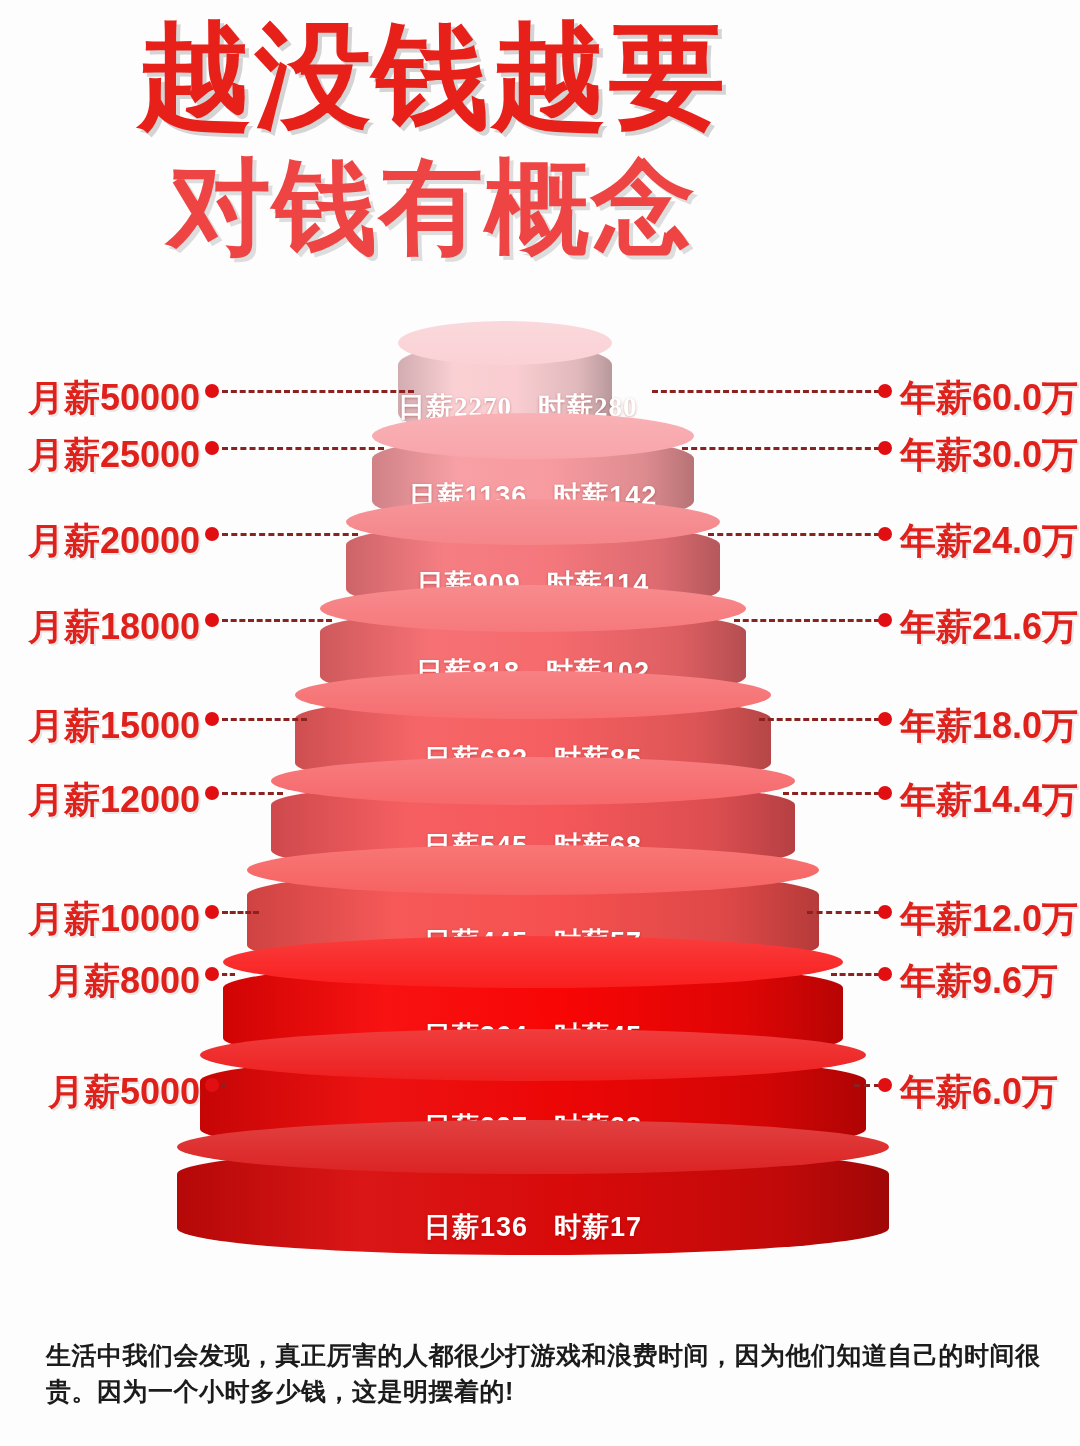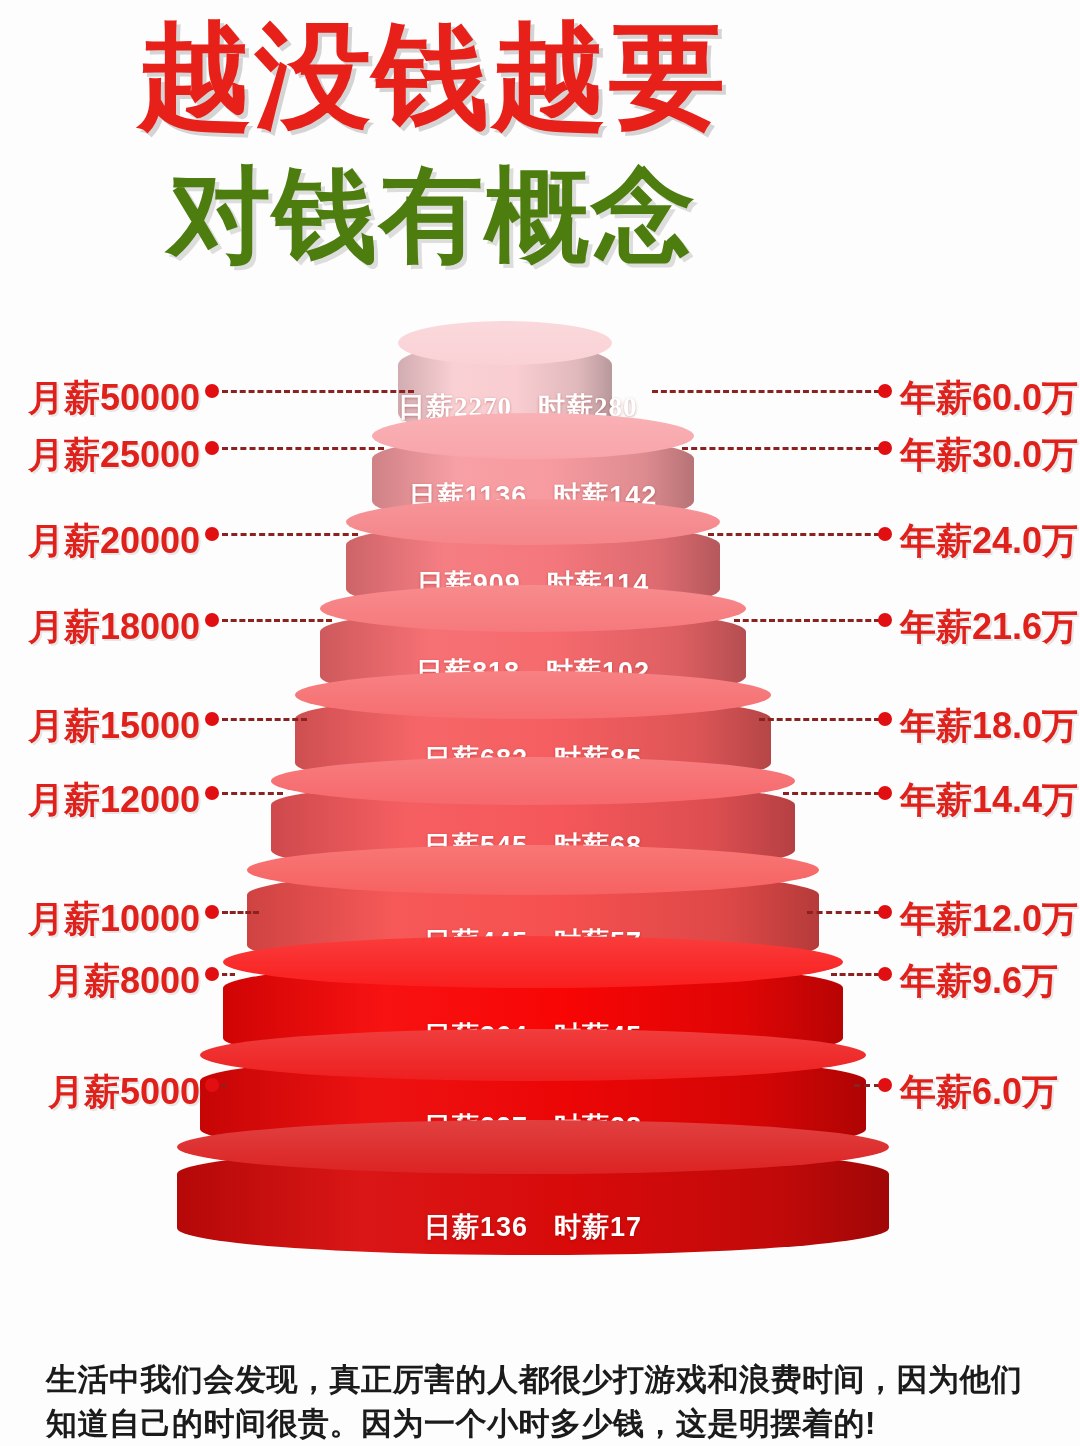--- a/index.html
+++ b/index.html
@@ -30,22 +30,22 @@
     line-height: 1.08;
     white-space: nowrap;
   }
   #title-line-1 {
     font-size: 116px;
     color: #e8201a;
     text-shadow: 4px 4px 0 rgba(120,120,120,0.30);
   }
   #title-line-2 {
     font-size: 104px;
-    color: #4d7c0f;
-    margin-top: 20px;
+    color: #ef4444;
+    margin-top: 12px;
     text-shadow: 4px 4px 0 rgba(140,140,140,0.28);
   }
 
   
   #pyramid {
     position: absolute;
     left: 0;
     top: 335px;
     width: 1080px;
     height: 975px;
@@ -138,26 +138,25 @@
     top: 19px;
     border-top: 3px dashed #8c2220;
   }
 
   
   #caption {
     position: absolute;
     left: 46px;
     top: 1338px;
     width: 1000px;
-    font-size: 31px;
+    font-size: 25px;
     font-weight: 700;
     line-height: 1.42;
     color: #1b1b1b;
     letter-spacing: 0.5px;
-    margin-top: 20px;
   }
 </style>
 </head>
 <body>
 
 <div id="title-block">
   <div class="title-line" id="title-line-1">越没钱越要</div>
   <div class="title-line" id="title-line-2">对钱有概念</div>
 </div>
 

